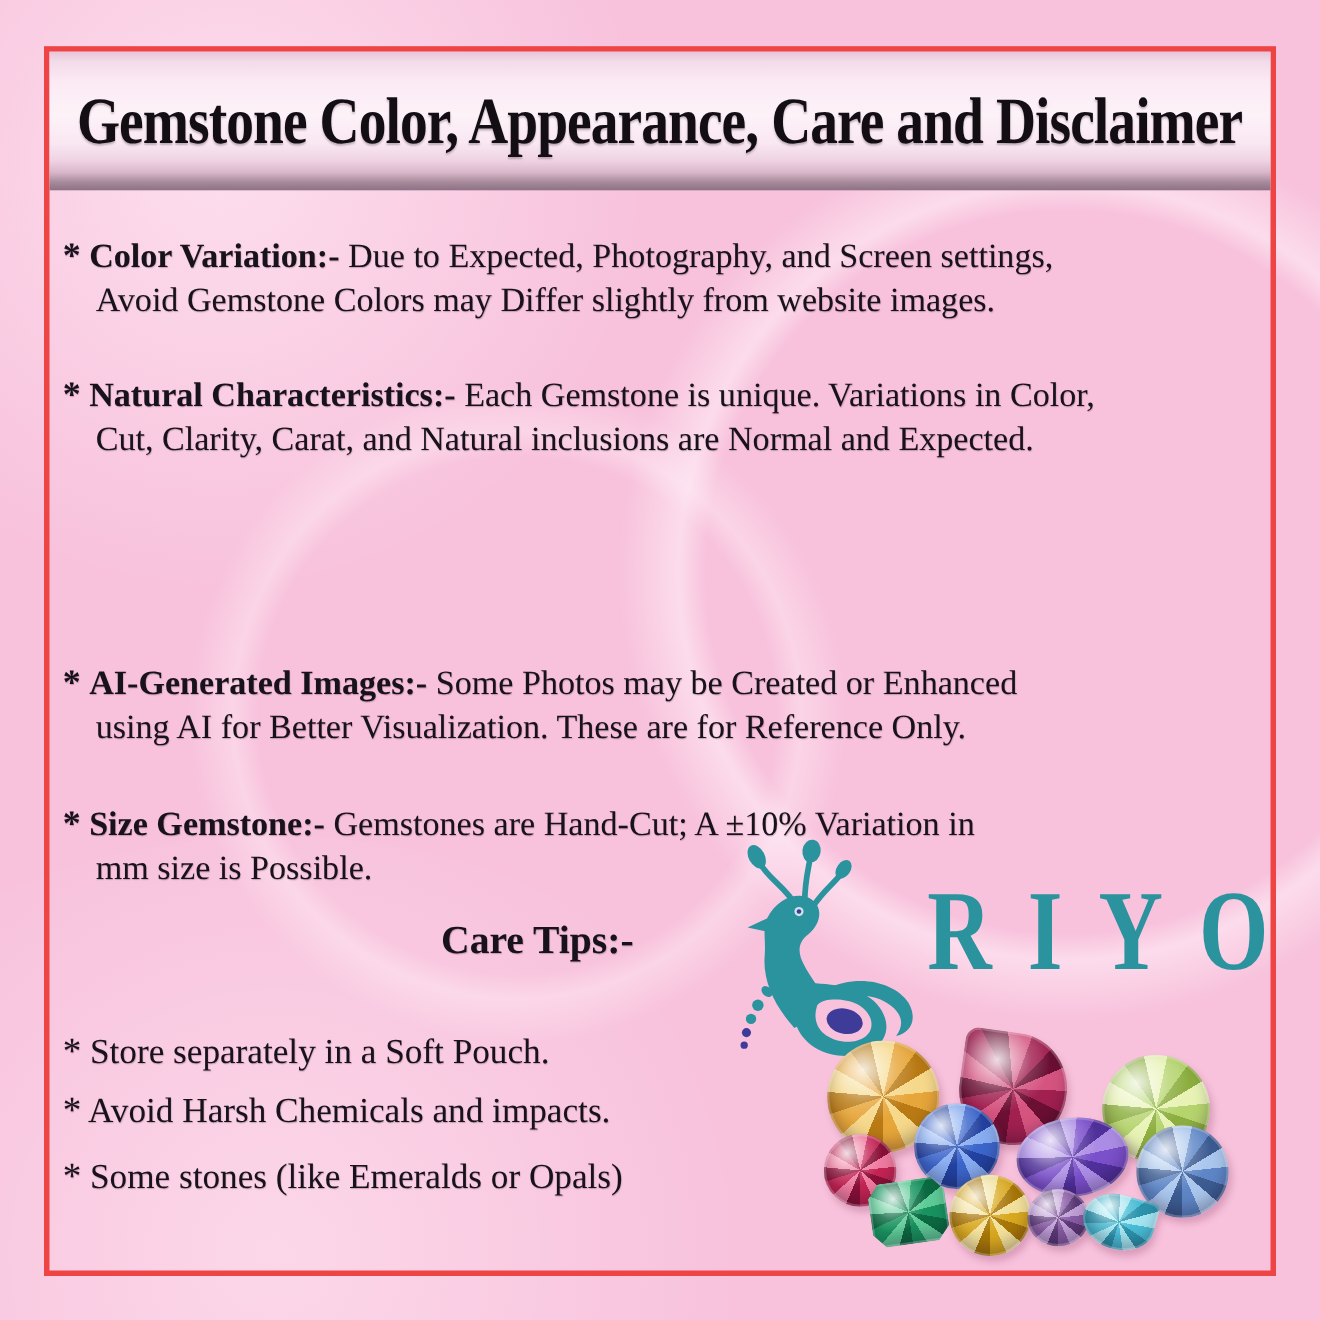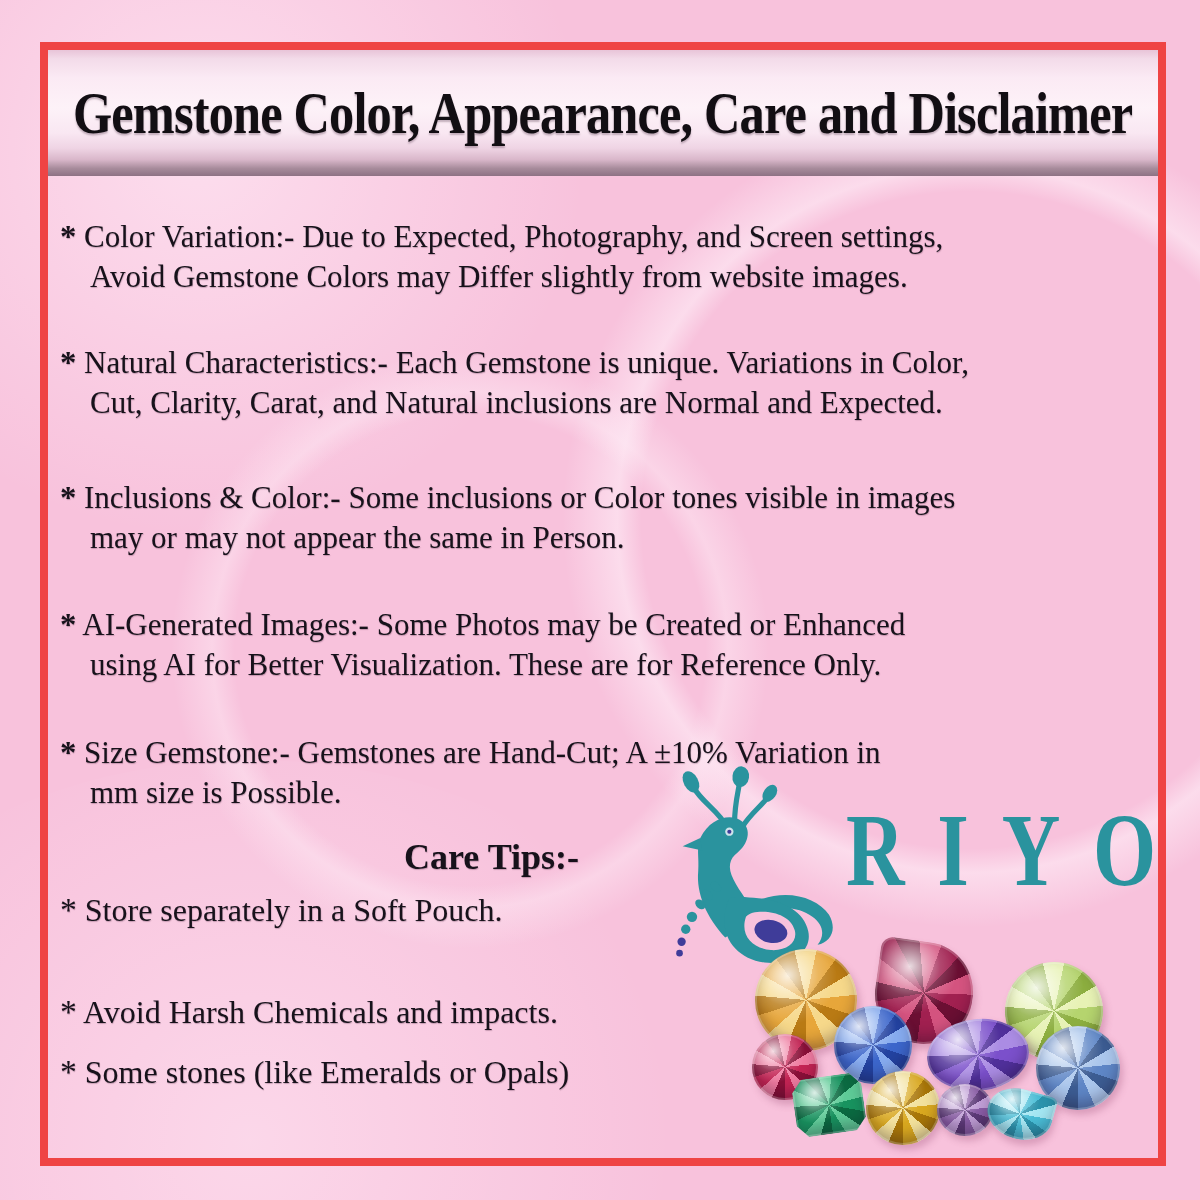--- a/index.html
+++ b/index.html
@@ -15,39 +15,39 @@
        background:radial-gradient(circle,rgba(255,236,247,.65) 0%,rgba(255,236,247,0) 70%);}
   .sw2{left:540px;top:90px;width:860px;height:860px;
        background:radial-gradient(circle,rgba(255,255,255,0) 54%,rgba(255,241,249,.55) 58%,rgba(255,241,249,0) 67%);}
   .sw3{left:-240px;top:760px;width:980px;height:760px;
        background:radial-gradient(circle,rgba(255,236,247,.5) 0%,rgba(255,236,247,0) 68%);}
   .sw4{left:150px;top:330px;width:640px;height:640px;
        background:radial-gradient(circle,rgba(255,255,255,0) 52%,rgba(255,240,248,.4) 57%,rgba(255,240,248,0) 66%);}
 
   .frame{
     position:absolute;left:40px;top:42px;width:1110px;height:1108px;
-    border:8px solid #ef4444;z-index:2;
+    border:5px solid #ef4444;z-index:2;
   }
   .titlebar{
     position:absolute;left:0;top:0;width:100%;height:126px;
     background:linear-gradient(180deg,
       #e8c4d8 0%,#f3dbe9 7%,#fbeaf4 22%,#fdf2f8 46%,#f9e7f2 66%,
       #efd4e4 78%,#d9b7ca 87%,#a78b9b 94%,#8d7284 100%);
     display:flex;align-items:center;justify-content:center;
   }
   .title{
     font-size:60px;font-weight:700;white-space:nowrap;
     letter-spacing:-1px;color:#120e13;
     transform:scaleX(.84);transform-origin:center;
     text-shadow:0 2px 2px rgba(90,60,80,.35);
   }
 
   .bullet{position:absolute;left:12px;right:10px;font-size:31px;line-height:40px;
           text-shadow:.5px 1px 1px rgba(80,40,65,.30);}
-  .bullet .lbl{font-weight:400;}
+  .bullet .lbl{font-weight:700;}
   .bullet .mark{font-weight:700;font-size:1.05em;}
   .cont{padding-left:30px;}
 
   .care-head{position:absolute;left:356px;top:786px;font-size:36px;font-weight:700;
              text-shadow:.5px 1px 1px rgba(80,40,65,.30);}
 
   .care-item{position:absolute;left:12px;font-size:32px;line-height:44px;
              text-shadow:.5px 1px 1px rgba(80,40,65,.30);}
   .care-item .mark{font-weight:400;font-size:1.05em;}
   .care-item .cont{padding-left:18px;}
@@ -104,28 +104,20 @@
 
   <div class="bullet" style="top:292px">
     <div class="line">
       <span class="mark">*</span>
       <span class="lbl">Natural Characteristics:-</span>
       <span>Each Gemstone is unique. Variations in Color,</span>
     </div>
     <div class="cont">Cut, Clarity, Carat, and Natural inclusions are Normal and Expected.</div>
   </div>
 
-  <div class="bullet" style="top:427px">
-    <div class="line">
-      <span class="mark">*</span>
-      <span class="lbl">Inclusions &amp; Color:-</span>
-      <span>Some inclusions or Color tones visible in images</span>
-    </div>
-    <div class="cont">may or may not appear the same in Person.</div>
-  </div>
 
   <div class="bullet" style="top:554px">
     <div class="line">
       <span class="mark">*</span>
       <span class="lbl">AI-Generated Images:-</span>
       <span>Some Photos may be Created or Enhanced</span>
     </div>
     <div class="cont">using AI for Better Visualization. These are for Reference Only.</div>
   </div>
 
@@ -163,21 +155,21 @@
     <path class="pc-pink" d="M104 148 C98 166 110 178 128 180 C144 181 154 172 151 161 C148 149 134 143 120 143 C113 143 107 144 104 148 Z"></path>
     <ellipse class="pc-indigo" cx="128" cy="162" rx="16" ry="11" transform="rotate(12 128 162)"></ellipse>
     <circle class="pc-indigo" cx="42" cy="172" r="4"></circle>
     <circle class="pc-indigo" cx="40" cy="183" r="3.2"></circle>
     <circle cx="88" cy="66" r="4" fill="#cfe3ea"></circle>
     <circle class="pc-indigo" cx="88" cy="66" r="2"></circle>
   </svg>
 
   <div class="riyo">RIYO</div>
 
-  <div class="care-item" style="top:838px">
+  <div class="care-item" style="top:886px">
     <div>
       <span class="mark">*</span>
       <span>Store separately in a Soft Pouch.</span>
     </div>
     <div class="cont"></div>
   </div>
 
   <div class="care-item" style="top:940px">
     <div>
       <span class="mark">*</span>

